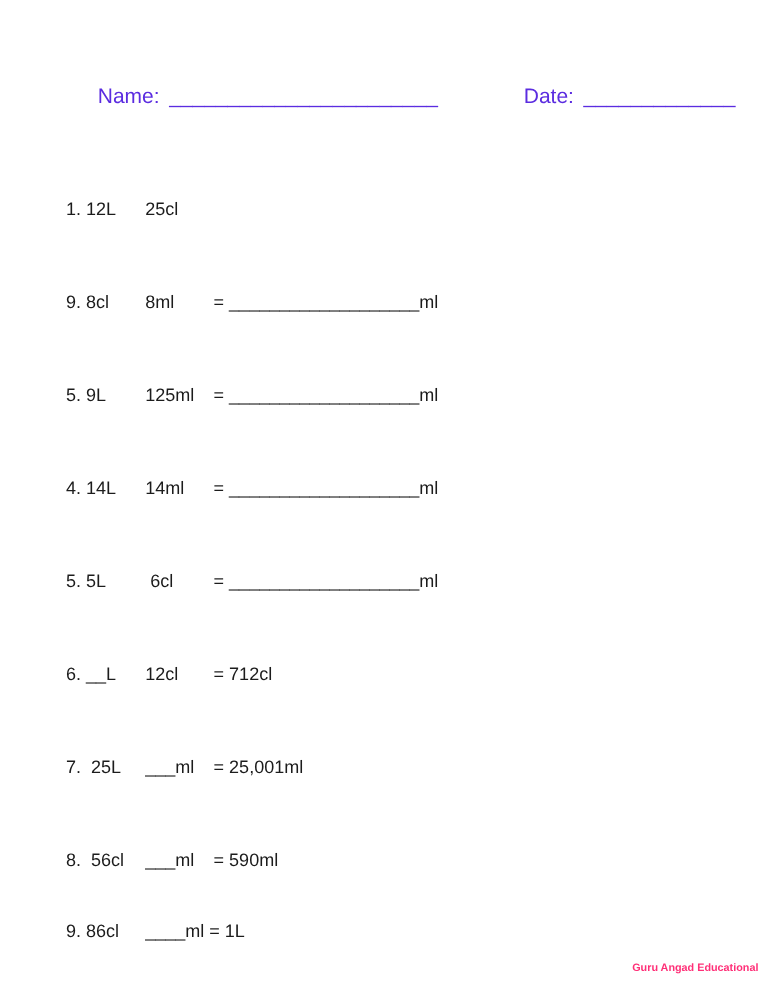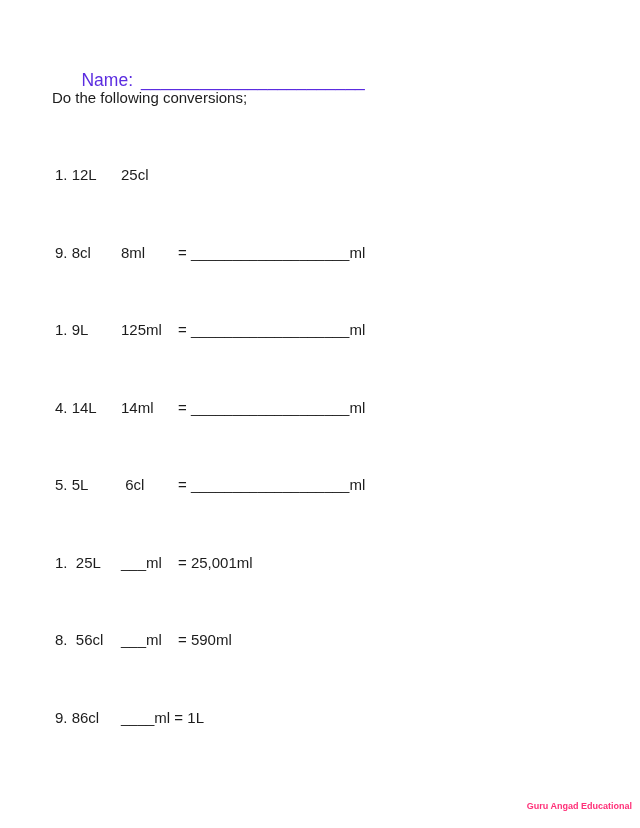--- a/index.html
+++ b/index.html
@@ -59,21 +59,21 @@
     flex-direction: column;
     gap: 57.5px;
   }
   .problem-row {
     height: 20px;
     line-height: 20px;
     font-size: 15px;
     white-space: pre;
     display: flex;
   }
-  .problem-row:nth-child(9) { margin-top: -18px; font-family: Liberation Serif, serif; }
+  .problem-row:nth-child(9) { margin-top: -18px; }
   .p-left  { display: inline-block; width: 66px; flex: none; }
   .p-mid   { display: inline-block; width: 57px; flex: none; }
   .p-right { display: inline-block; flex: none; }
   .brand-footer {
     position: absolute;
     right: 8px;
     bottom: 17px;
     font-size: 9px;
     font-weight: 700;
     color: var(--brand);
@@ -81,57 +81,64 @@
 </style>
 </head>
 <body>
 
 <div class="page">
 
   <div class="name-field">
     <span>Name:</span><span class="field-blank">_______________________</span>
   </div>
 
+  <div class="date-field">
+    <span>Date:</span><span class="field-blank">_____________</span>
+  </div>
 
-  <div class="instruction">Do the following conversions;</div>
 
   <div class="problems">
 
     <div class="problem-row">
       <span class="p-left">1. 12L</span>
       <span class="p-mid">25cl</span>
     </div>
 
     <div class="problem-row">
       <span class="p-left">9. 8cl</span>
       <span class="p-mid">8ml</span>
       <span class="p-right">= ___________________ml</span>
     </div>
 
     <div class="problem-row">
-      <span class="p-left">1. 9L</span>
+      <span class="p-left">5. 9L</span>
       <span class="p-mid">125ml</span>
       <span class="p-right">= ___________________ml</span>
     </div>
 
     <div class="problem-row">
       <span class="p-left">4. 14L</span>
       <span class="p-mid">14ml</span>
       <span class="p-right">= ___________________ml</span>
     </div>
 
     <div class="problem-row">
       <span class="p-left">5. 5L</span>
       <span class="p-mid"> 6cl</span>
       <span class="p-right">= ___________________ml</span>
     </div>
 
+    <div class="problem-row">
+      <span class="p-left">6. __L</span>
+      <span class="p-mid">12cl</span>
+      <span class="p-right">= 712cl</span>
+    </div>
 
     <div class="problem-row">
-      <span class="p-left">1.  25L</span>
+      <span class="p-left">7.  25L</span>
       <span class="p-mid">___ml</span>
       <span class="p-right">= 25,001ml</span>
     </div>
 
     <div class="problem-row">
       <span class="p-left">8.  56cl</span>
       <span class="p-mid">___ml</span>
       <span class="p-right">= 590ml</span>
     </div>
 

